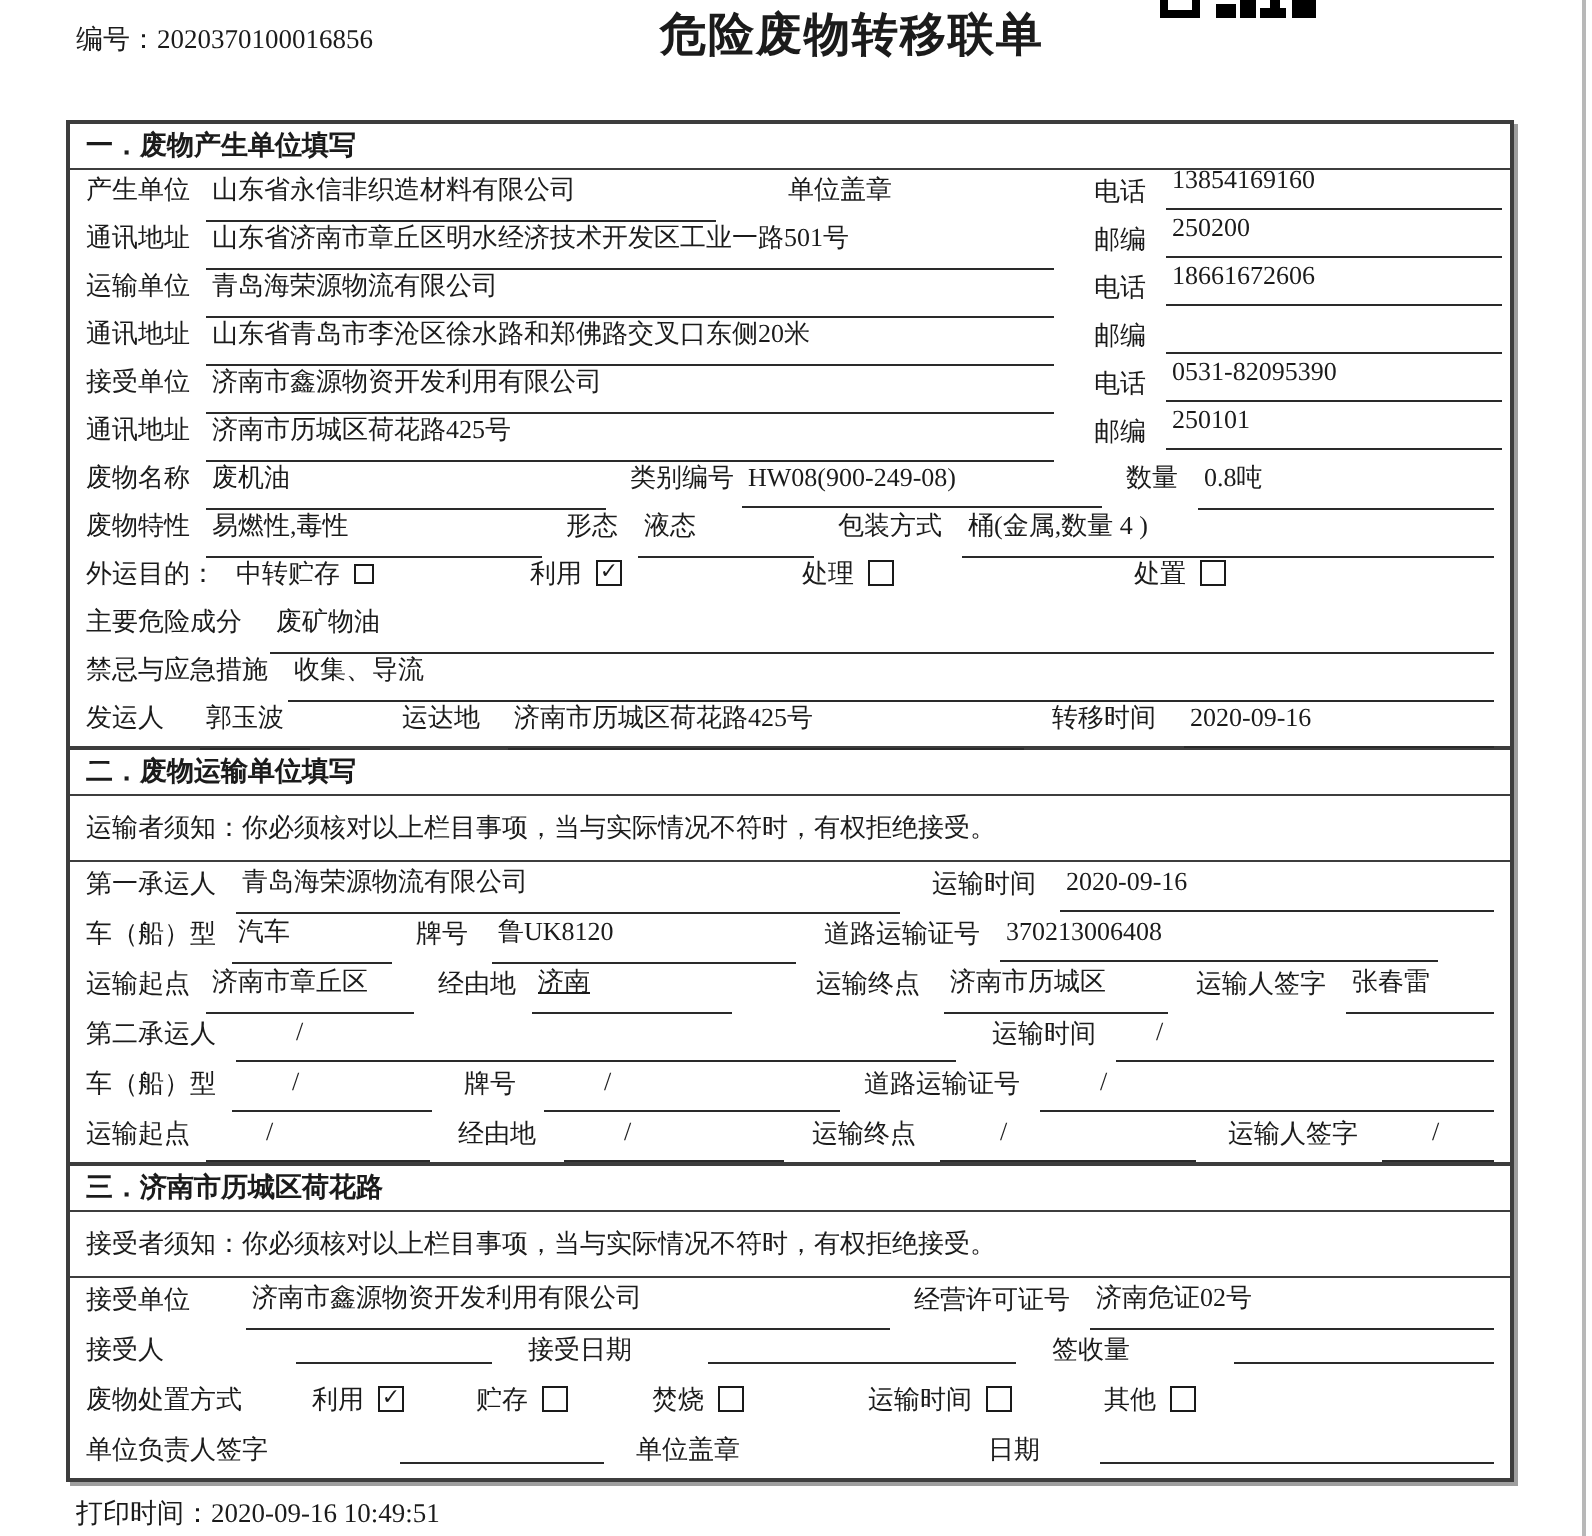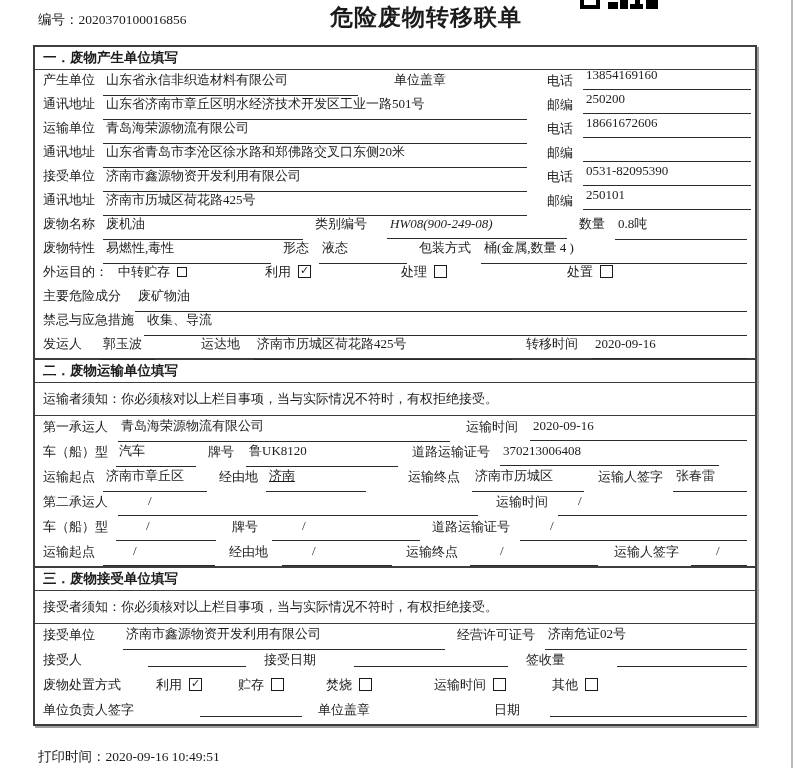--- a/index.html
+++ b/index.html
@@ -11,21 +11,21 @@
   .hdr-no { position:absolute; top:11px; left:38px; font-size:13.5px; white-space:nowrap; }
   .hdr-title {
     position:absolute; top:2px; left:0; width:100%; box-sizing:border-box; padding-left:56px;
     text-align:center; font-size:23px; font-weight:bold; letter-spacing:1px;
     font-family:"Liberation Sans","DejaVu Sans",sans-serif;
   }
   .qr { position:absolute; top:0; left:580px; width:80px; height:9px; }
   .page-edge { position:absolute; top:0; right:3px; width:2px; height:768px; background:#b8b8b8; }
 
   .form {
-    position:absolute; top:45px; left:33px; width:724px; box-sizing:border-box;
+    position:absolute; top:60px; left:33px; width:724px; box-sizing:border-box;
     border:2px solid #3d3d3d; background:#fff; box-shadow:2px 2px 0 #9e9e9e;
   }
   .sec { border-bottom:2px solid #3d3d3d; }
   .sec:last-child { border-bottom:none; }
   .sec-h {
     font-family:"Liberation Sans","DejaVu Sans",sans-serif; font-weight:bold;
     font-size:13.5px; line-height:16px; padding:3px 8px; border-bottom:1px solid #3d3d3d;
   }
   .notice { font-size:13px; padding:7px 8px; border-bottom:1px solid #3d3d3d; }
   .row {
@@ -130,21 +130,21 @@
       <span class="rz">
         <span class="lbl">邮编</span>
         <span class="val">250101</span>
       </span>
     </div>
 
     <div class="row">
       <span class="lbl">废物名称</span>
       <span class="val" style="width:200px;margin-left:8px;">废机油</span>
       <span class="lbl" style="margin-left:12px;">类别编号</span>
-      <span class="val" style="width:180px;margin-left:20px;font-style:italic;">HW08(900-249-08)</span>
+      <span class="val" style="width:180px;margin-left:4px;">HW08(900-249-08)</span>
       <span class="lbl" style="margin-left:12px;">数量</span>
       <span class="val fill" style="margin-left:10px;">0.8吨</span>
     </div>
 
     <div class="row">
       <span class="lbl">废物特性</span>
       <span class="val" style="width:168px;margin-left:8px;">易燃性,毒性</span>
       <span class="lbl" style="margin-left:12px;">形态</span>
       <span class="val" style="width:88px;margin-left:10px;">液态</span>
       <span class="lbl" style="margin-left:12px;">包装方式</span>
@@ -237,21 +237,21 @@
       <span class="lbl" style="margin-left:14px;">经由地</span>
       <span class="val slash" style="width:110px;margin-left:14px;">/</span>
       <span class="lbl" style="margin-left:14px;">运输终点</span>
       <span class="val slash" style="width:128px;margin-left:12px;">/</span>
       <span class="lbl" style="margin-left:16px;">运输人签字</span>
       <span class="val fill slash" style="margin-left:12px;padding-left:25px;">/</span>
     </div>
   </div>
 
   <div class="sec sec3">
-    <div class="sec-h">三．废物接受单位填写</div>
+    <div class="sec-h">三．济南市历城区荷花路</div>
     <div class="notice">接受者须知：你必须核对以上栏目事项，当与实际情况不符时，有权拒绝接受。</div>
 
     <div class="row">
       <span class="lbl">接受单位</span>
       <span class="val" style="width:322px;margin-left:28px;">济南市鑫源物资开发利用有限公司</span>
       <span class="lbl" style="margin-left:12px;">经营许可证号</span>
       <span class="val fill" style="margin-left:10px;">济南危证02号</span>
     </div>
 
     <div class="row">

